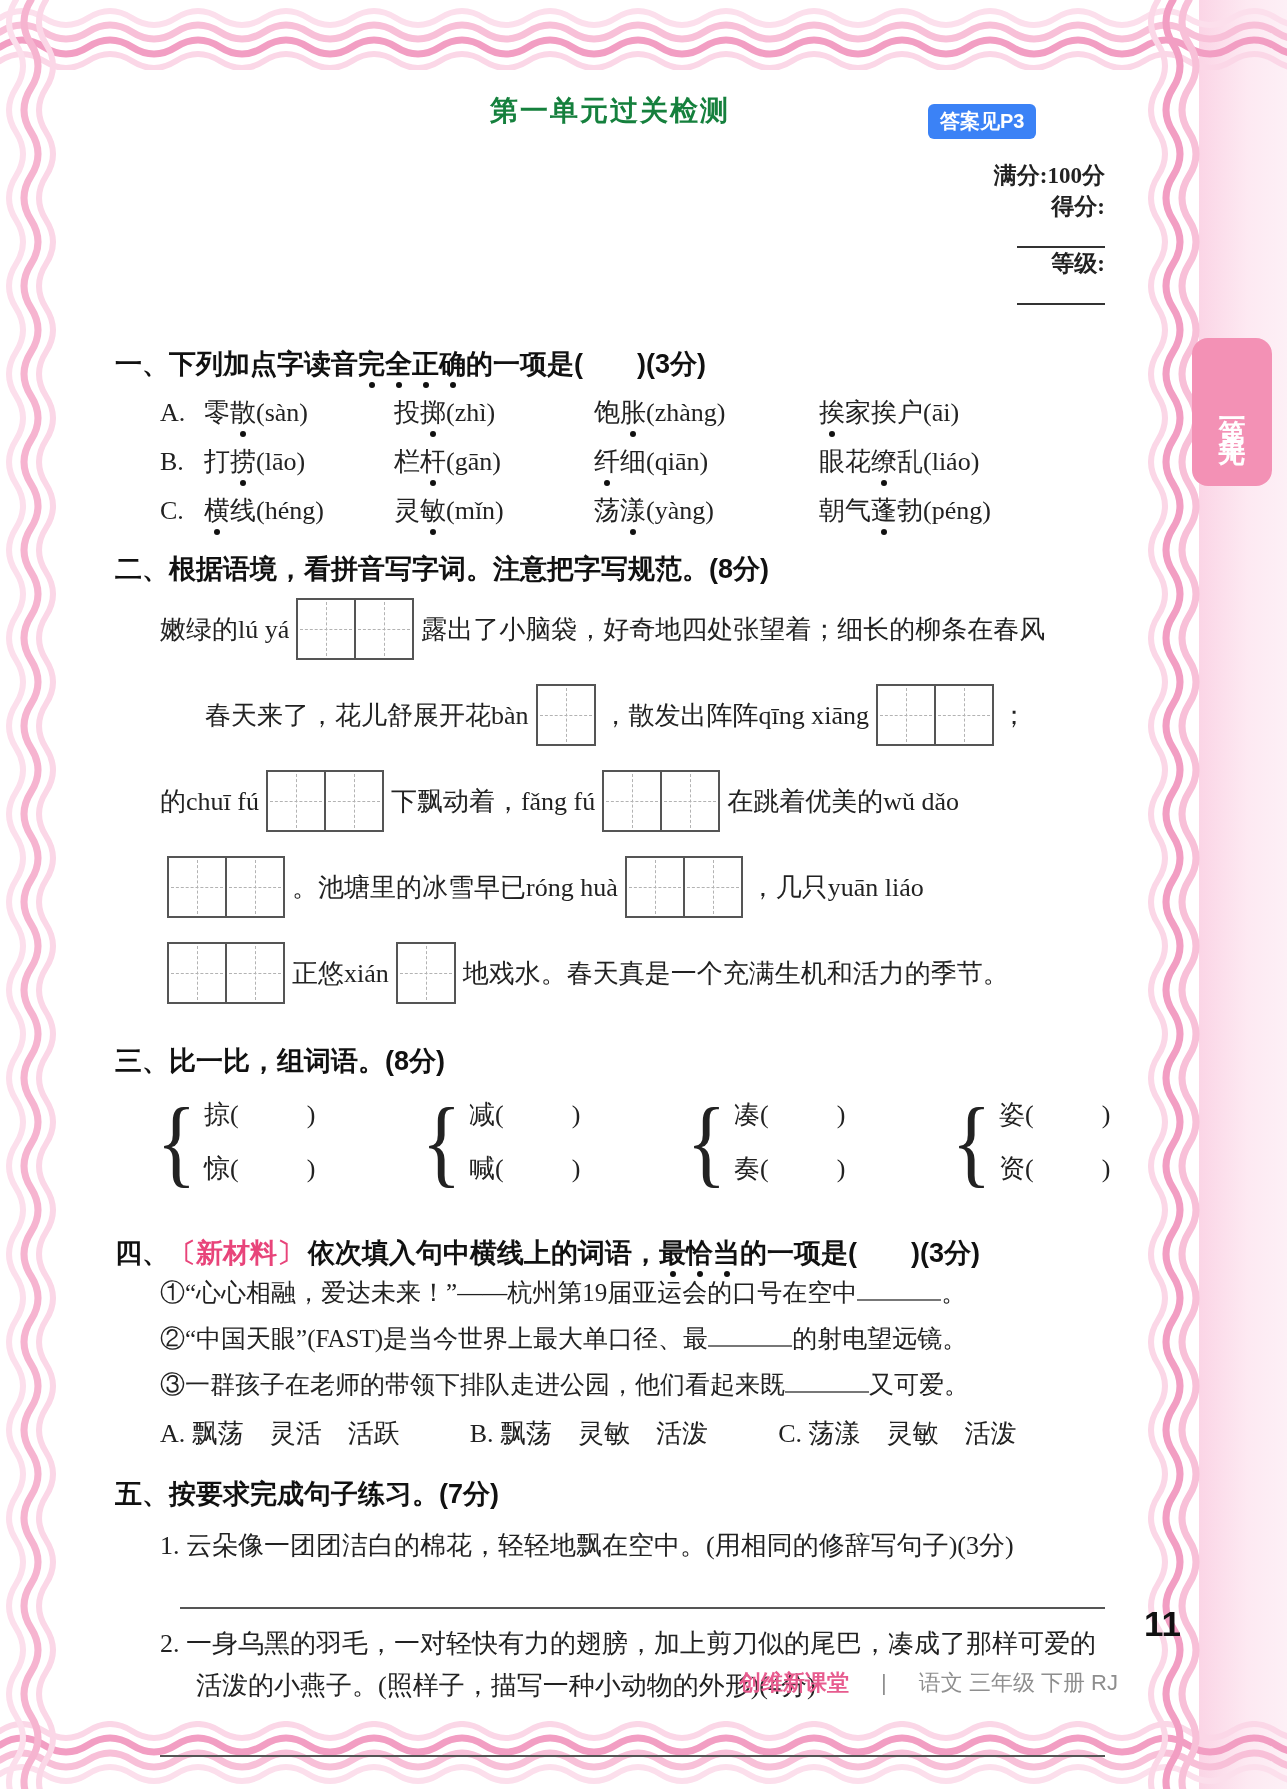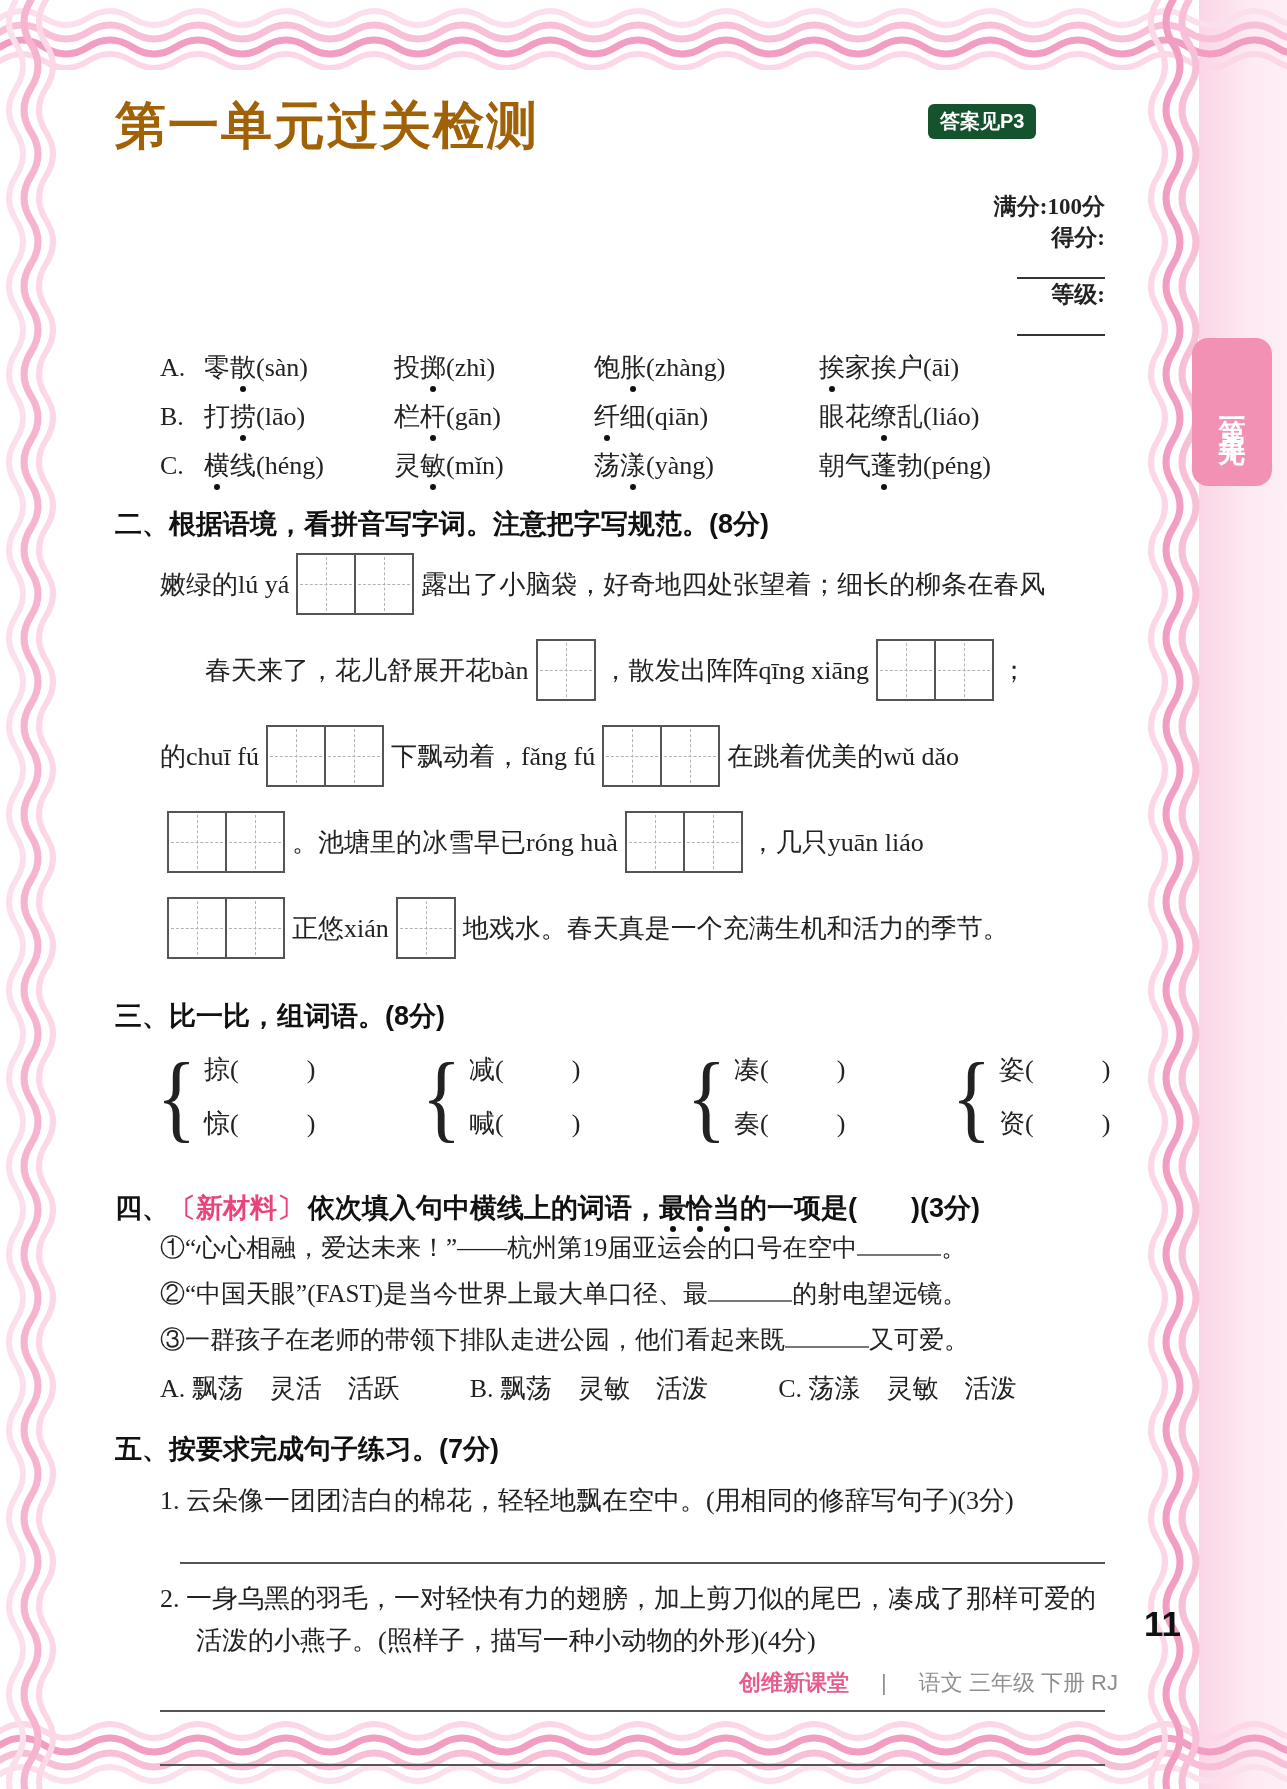--- a/index.html
+++ b/index.html
@@ -15,26 +15,26 @@
   .wave-top { top:4px; left:0; }
   .wave-bottom { bottom:4px; left:0; }
   .wave-left { left:2px; top:0; }
   .wave-right { left:1146px; top:0; }
   .unit-tab { position:absolute; left:1192px; top:338px; width:80px; height:148px;
     background:#f391b5; border-radius:16px; z-index:3;
     display:flex; align-items:center; justify-content:center; }
   .unit-tab span { writing-mode:vertical-rl; font-family:"Liberation Sans",sans-serif;
     font-weight:800; font-size:27px; color:#fff; letter-spacing:7px; }
   
-  .badge { position:absolute; left:928px; top:104px; background:#14532d; color:#fff;
+  .badge { position:absolute; left:928px; top:104px; background:#3b82f6; color:#fff;
     font-family:"Liberation Sans",sans-serif; font-weight:700; font-size:20px;
     padding:4px 12px; border-radius:6px; z-index:4; }
   .content { position:relative; z-index:4; padding:92px 182px 0 115px; }
-  .title { margin:0; font-family:"Liberation Sans",sans-serif;
-    font-weight:800; font-size:51px; letter-spacing:2px; color:#a16207; }
+  .title { margin:0; text-align:center; font-family:"Liberation Sans",sans-serif;
+    font-weight:800; font-size:28px; letter-spacing:2px; color:#15803d; }
   .info-line { display:flex; align-items:flex-end; margin:30px 0 0 392px;
     font-size:23px; font-weight:600; color:#222;flex-direction:column; }
   .info-score { margin-left:70px; } .info-grade { }
   .uline { display:inline-block; width:88px; border-bottom:2px solid #333; height:1.05em; }
   
   .hd { margin:0; font-family:"Liberation Sans",sans-serif; font-weight:800;
     font-size:27px; color:#111; line-height:34px; }
   .mt-q1{margin-top:42px;} .mt-q2{margin-top:24px;} .mt-q3{margin-top:28px;}
   .mt-q4{margin-top:40px;} .mt-q5{margin-top:26px;}
   .dc { position:relative; display:inline-block; }
@@ -124,20 +124,21 @@
     <h1 class="title">第一单元过关检测</h1>
 
     <div class="info-line">
       <span>满分:100分</span>
       <span class="info-score">得分:</span>
       <span class="uline"></span>
       <span class="info-grade">等级:</span>
       <span class="uline"></span>
     </div>
 
+    <h2 class="hd mt-q1" id="q1-heading">一、下列加点字读音<span class="dc">完</span><span class="dc">全</span><span class="dc">正</span><span class="dc">确</span>的一项是(　　)(3分)</h2>
     <div id="q1-rows">
         <div class="opt-row">
           <span class="opt-label">A.</span>
           <span class="opt-cell c0">零<span class="dc">散</span>(sàn)</span>
           <span class="opt-cell c1">投<span class="dc">掷</span>(zhì)</span>
           <span class="opt-cell c2">饱<span class="dc">胀</span>(zhàng)</span>
           <span class="opt-cell c3"><span class="dc">挨</span>家挨户(āi)</span>
         </div>
         <div class="opt-row">
           <span class="opt-label">B.</span>

